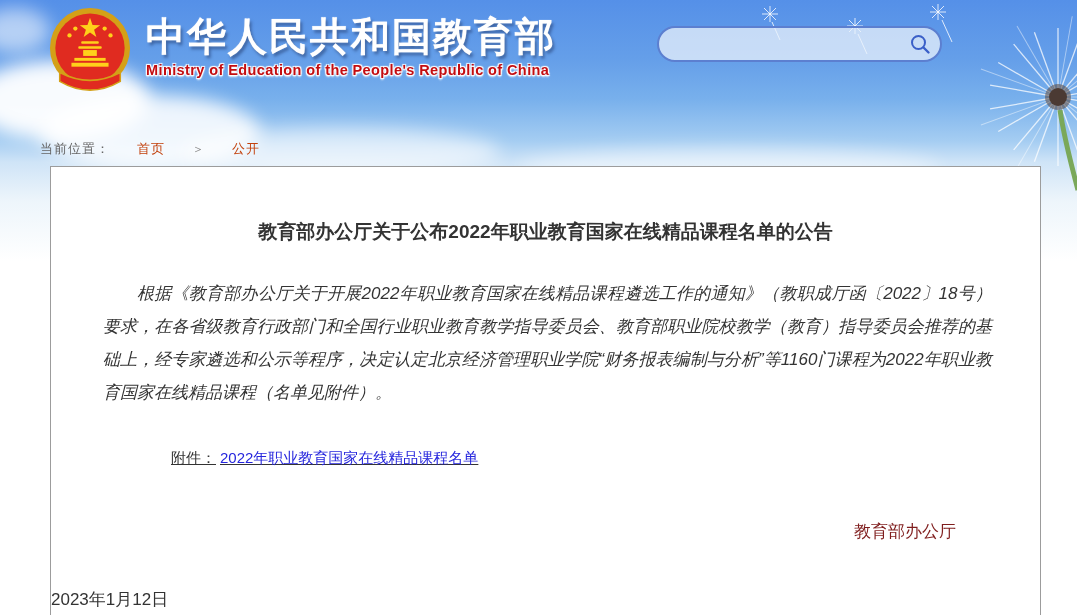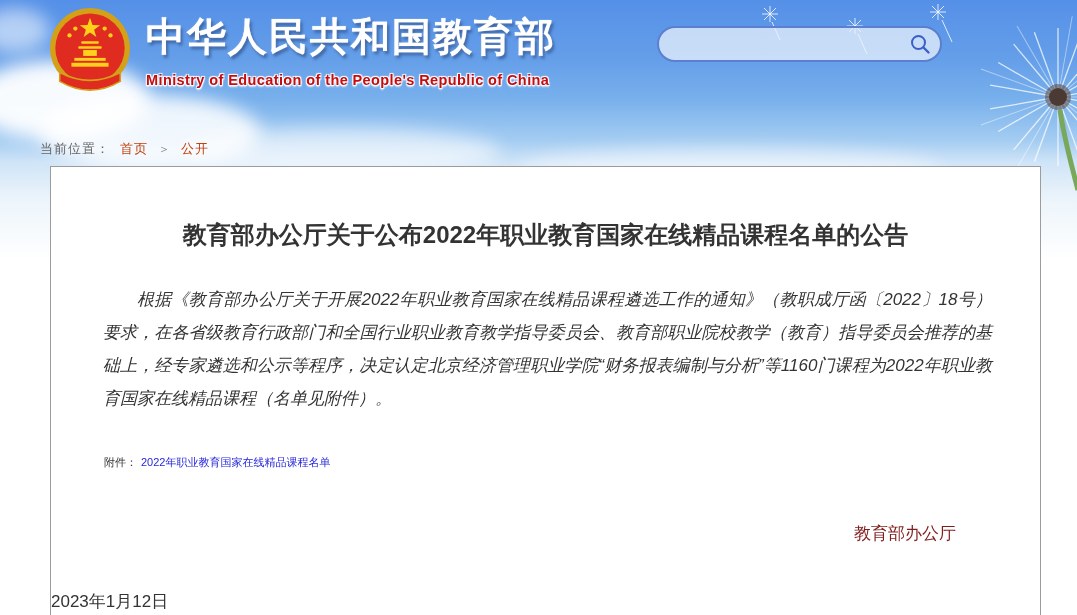--- a/index.html
+++ b/index.html
@@ -29,21 +29,21 @@
   .header { position: absolute; left: 0; top: 0; width: 984px; height: 130px; z-index: 3; }
   .logo-block { position: absolute; left: 48px; top: 6px; display: flex; cursor: pointer; }
   .emblem { width: 84px; height: 94px; }
   .title-block { margin-left: 14px; padding-top: 8px; }
   .site-title {
     color: #ffffff; font-size: 39px; font-weight: bold; letter-spacing: 2px;
     text-shadow: 2px 3px 3px rgba(45,75,130,0.65), 0 0 1px rgba(255,255,255,0.9);
     line-height: 46px; white-space: nowrap;
   }
   .site-subtitle {
-    margin-top: 12px; color: #c30d11; font-size: 14.5px; font-weight: bold; white-space: nowrap;
+    margin-top: 2px; color: #c30d11; font-size: 14.5px; font-weight: bold; white-space: nowrap;
     text-shadow: -1px -1px 1px #fff, 1px -1px 1px #fff, -1px 1px 1px #fff, 1px 1px 1px #fff, 0 2px 2px rgba(255,255,255,0.9);
     letter-spacing: 0.4px;
   }
 
   
   .search-pill {
     position: absolute; right: 42px; top: 26px; width: 285px; height: 36px;
     border: 2px solid #5c7fd0; border-radius: 19px;
     background: rgba(233,241,251,0.75);
     display: flex; align-items: center; z-index: 4;
@@ -55,41 +55,41 @@
   }
   .search-btn { width: 40px; height: 100%; border: none; background: transparent; cursor: pointer; display: flex; align-items: center; justify-content: center; }
 
   
   .deco { position: absolute; left: 700px; top: 0; width: 377px; height: 210px; z-index: 2; pointer-events: none; }
 
   
   .breadcrumb {
     position: absolute; left: 40px; top: 140px; z-index: 5;
     font-size: 13px; color: #666; letter-spacing: 1px;
-    display: flex; align-items: center; gap: 10px;
+    display: flex; align-items: center; gap: 27px;
   }
   .breadcrumb a { color: #c2410c; text-decoration: none; cursor: pointer; }
   .crumb-sep { color: #888; font-size: 12px; }
 
   
   .content-box {
     position: absolute; left: 50px; top: 166px; width: 991px; height: 620px;
     background: #ffffff; border: 1px solid #9c9c9c; z-index: 5;
   }
   .doc-title {
     margin-top: 52px; text-align: center;
-    font-size: 24px; font-weight: bold; color: #333;
+    font-size: 19px; font-weight: bold; color: #333;
     font-family: "Liberation Sans", "DejaVu Sans", sans-serif;
   }
   .doc-body {
     margin: 32px 48px 0 52px;
     font-size: 17px; line-height: 33px; color: #333;
     text-align: justify; text-indent: 2em; font-style: italic;
   }
-  .attachment-row { margin: 40px 0 0 53px; font-size: 11px; color: #333; }
+  .attachment-row { margin: 40px 0 0 120px; font-size: 15px; color: #333; text-decoration: underline; }
   .attachment-link { color: #2525dd; text-decoration: none; cursor: pointer; margin-left: 4px; }
   .doc-signature { margin: 52px 84px 0 0; text-align: right; font-size: 17px; color: #7f1d1d; }
   .doc-date { margin: 45px 86px 0 0; text-align: left; font-size: 17px; color: #333; }
 </style>
 </head>
 <body>
 
 <div class="sky">
   <div class="cloud c1"></div>
   <div class="cloud c2"></div>

